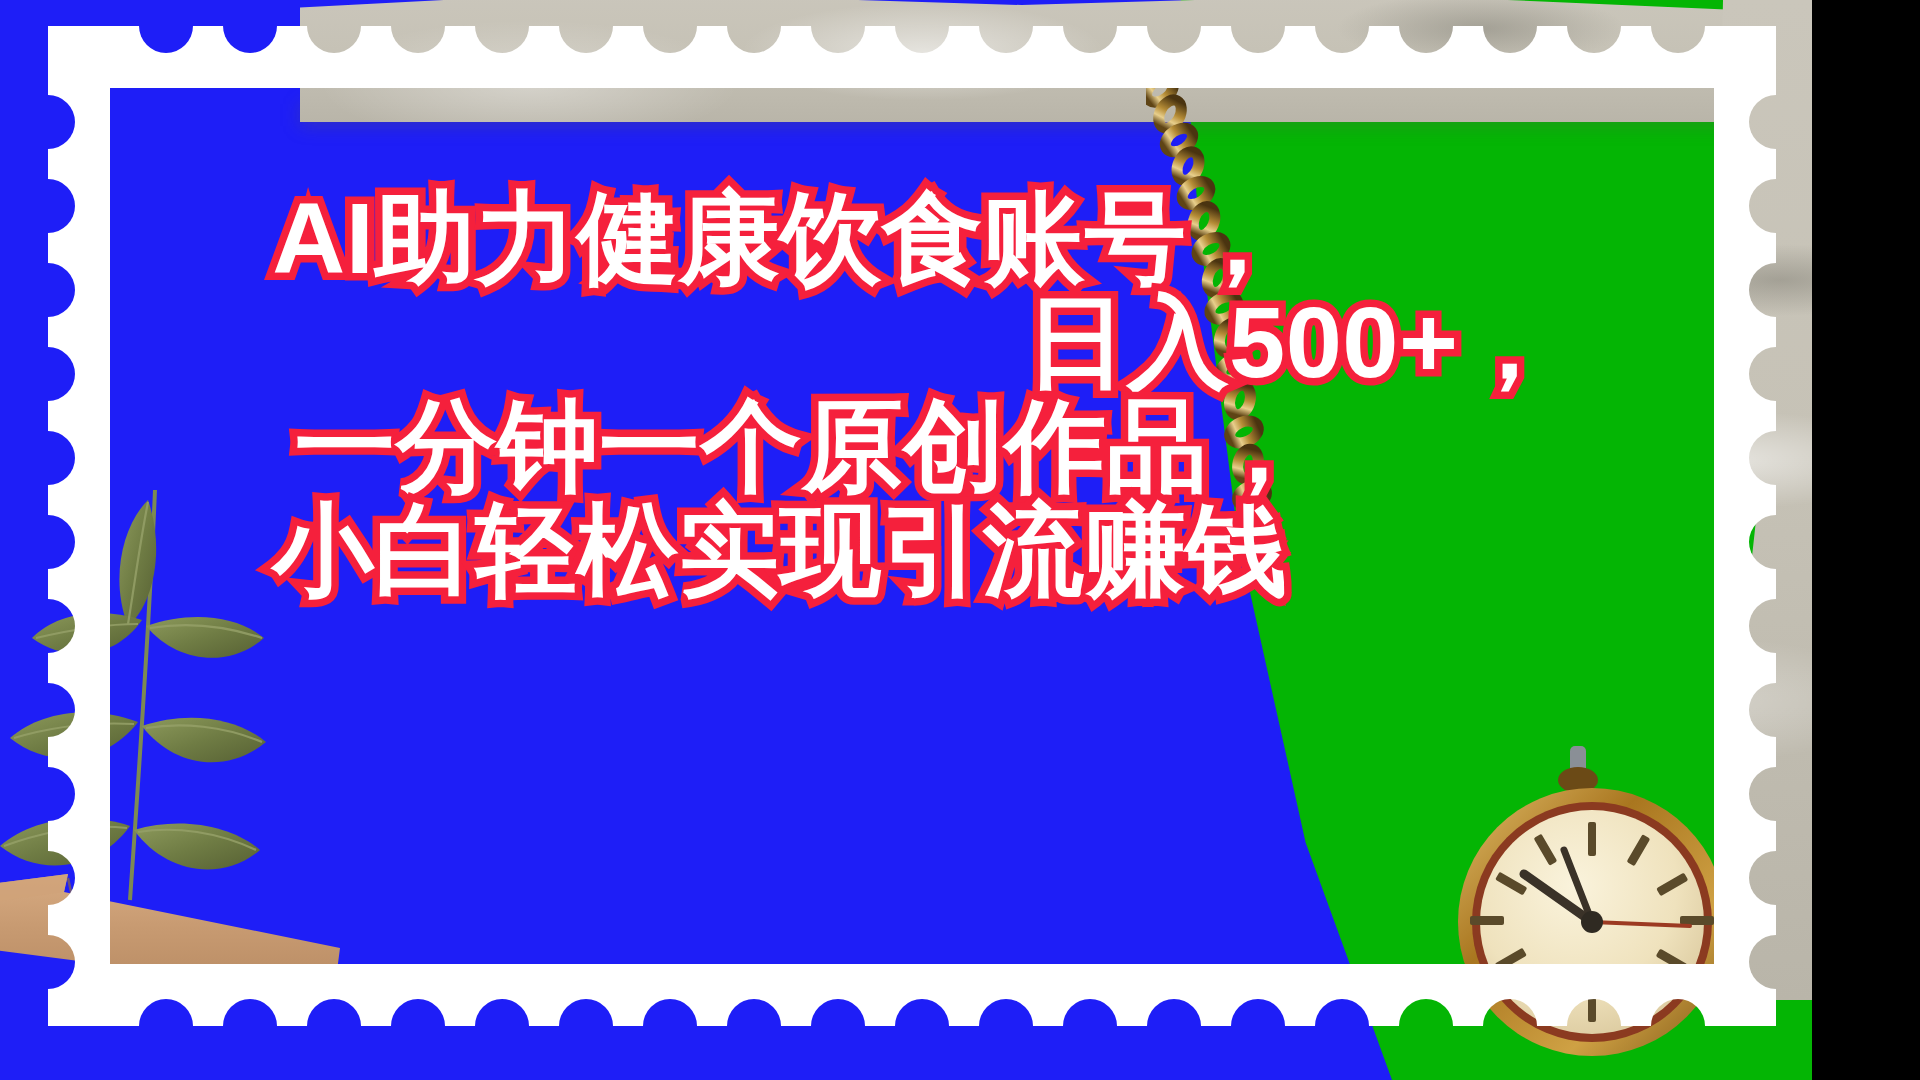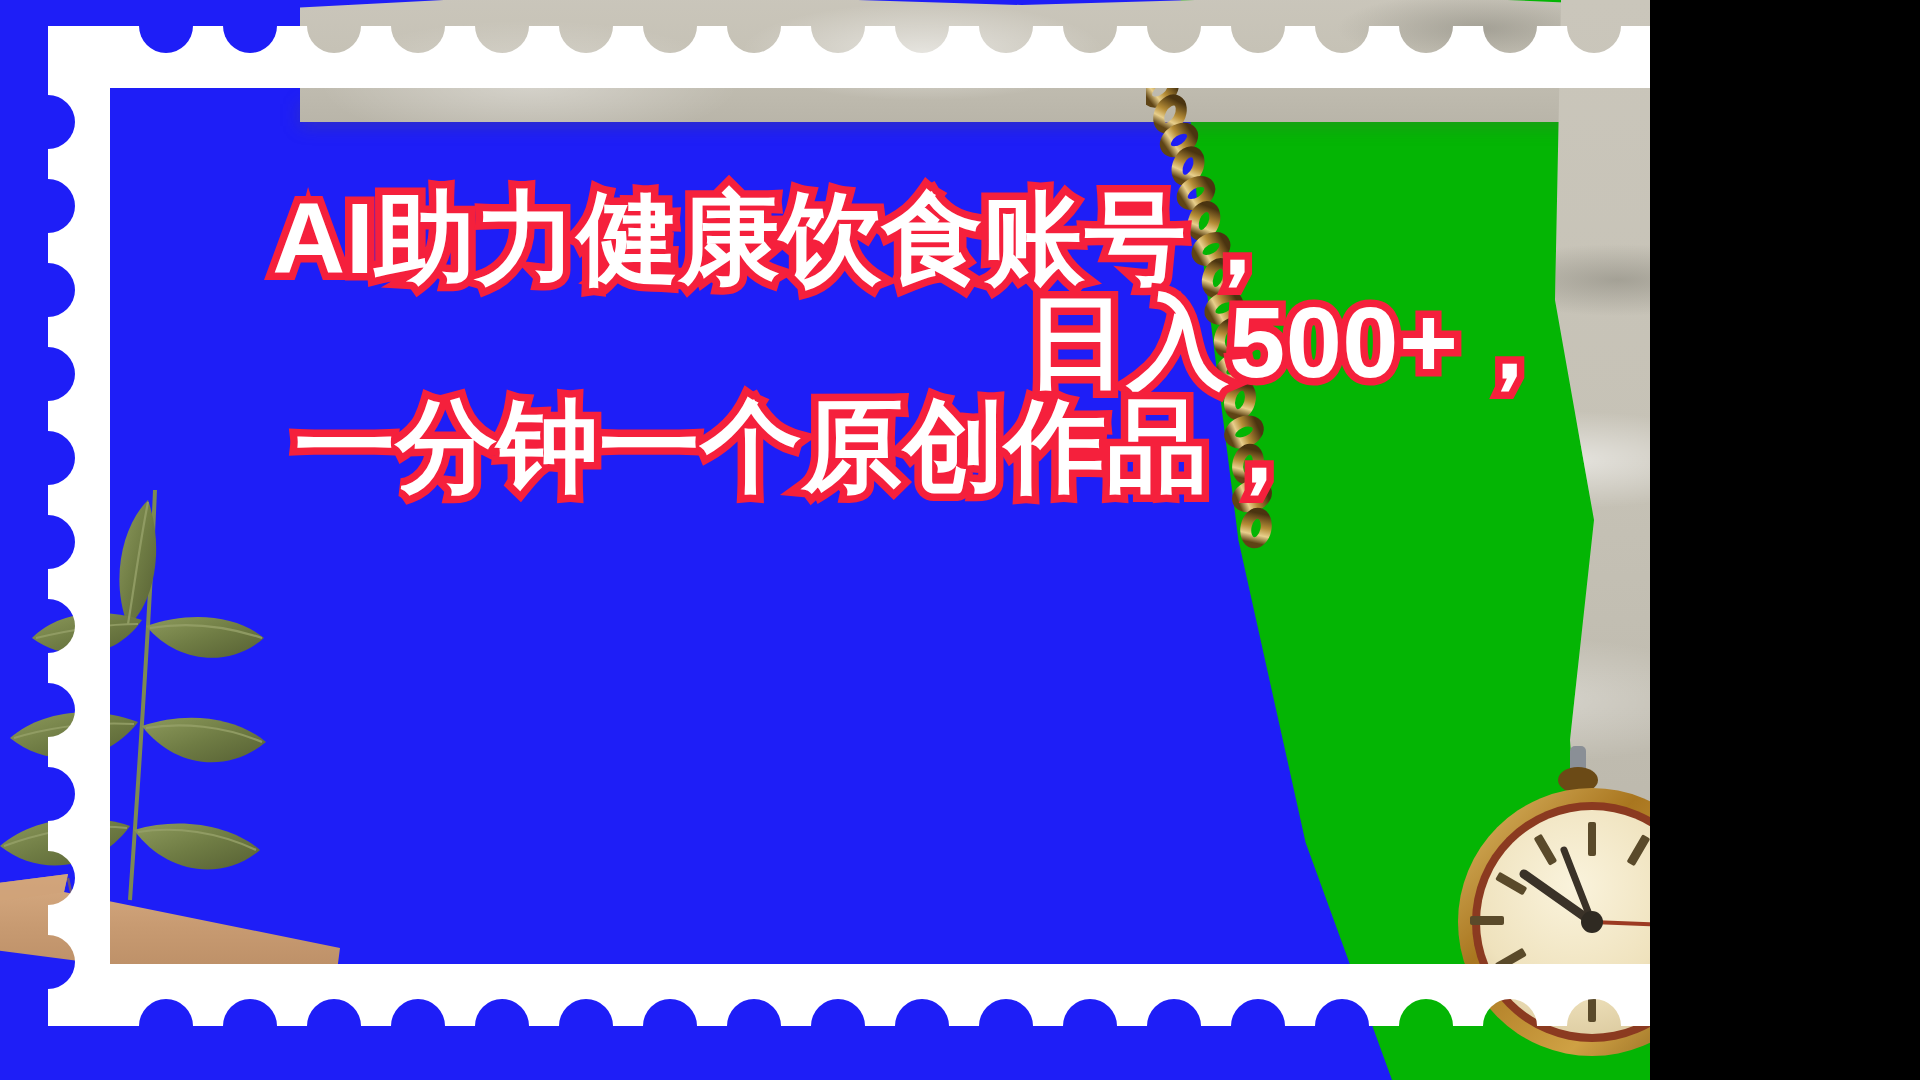--- a/index.html
+++ b/index.html
@@ -1,20 +1,20 @@
 <!DOCTYPE html>
 <html><head>
 <meta charset="utf-8">
 <style>
   html,body{margin:0;padding:0;background:#000;}
   body{font-family:"Liberation Sans",sans-serif;}
 
   #stage{
     position:relative;
-    width:1650px;height:1080px;
+    width:1812px;height:1080px;
     overflow:hidden;
     background:#ef4444;
   }
 
   
   .bg-blue{
     position:absolute;left:0;top:0;width:1920px;height:1080px;
     background:#1e1ef7;
   }
   
@@ -335,15 +335,16 @@
         </mask>
       </defs>
       <rect x="0" y="0" width="1728" height="1000" fill="#ffffff" mask="url(#stampmask)"></rect>
     </svg>
   </div>
 
   <div class="headline">
     <span class="hl-line l1">AI助力健康饮食账号，</span>
     <span class="hl-line l2">日入500+，</span>
     <span class="hl-line l3">一分钟一个原创作品，</span>
+    <span class="hl-line l4">小白轻松实现引流赚钱</span>
   </div>
 
 </div>
 
 </body></html>

